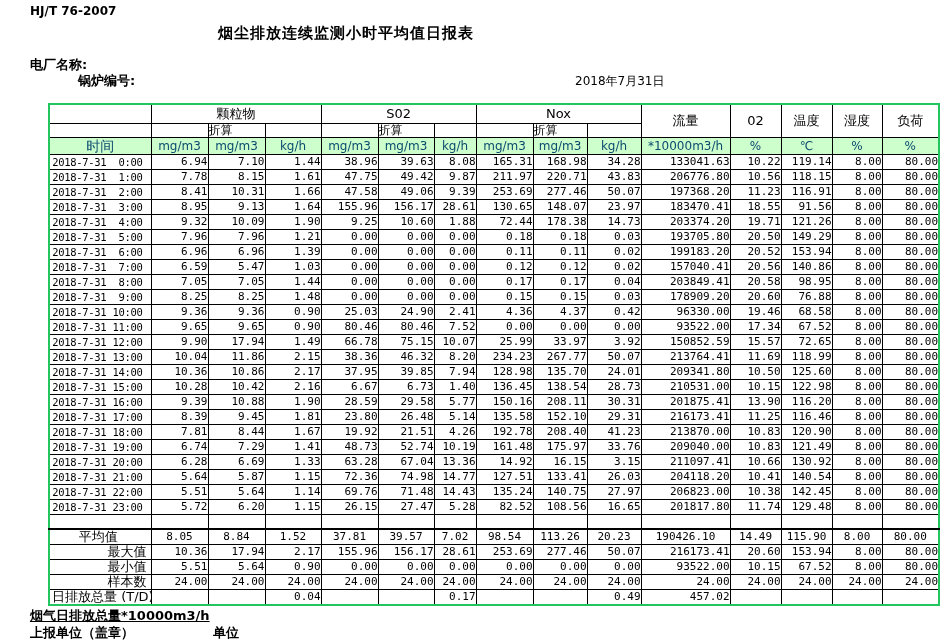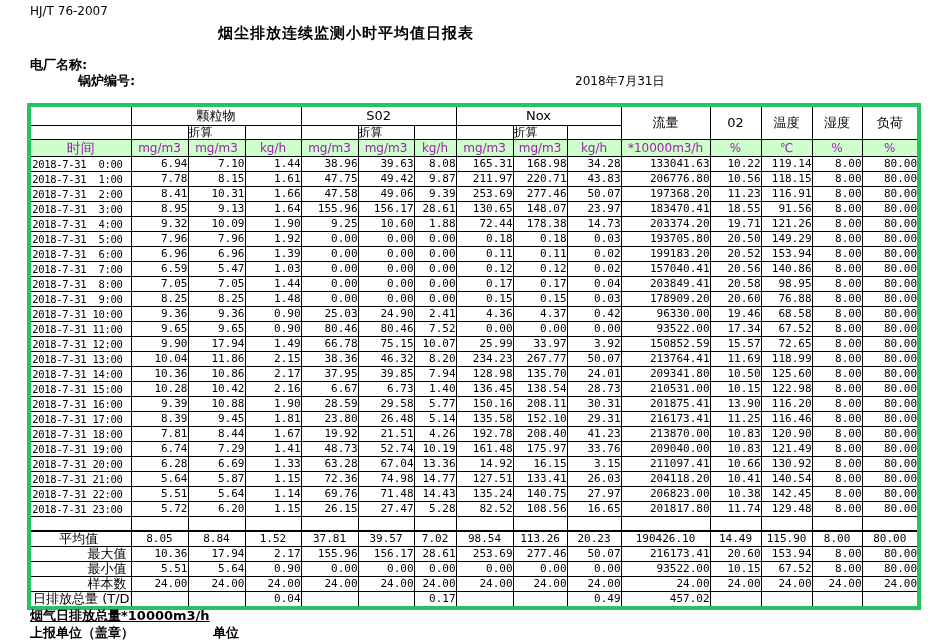--- a/index.html
+++ b/index.html
@@ -1,39 +1,39 @@
 <!DOCTYPE html>
 <html><head>
 <meta charset="utf-8">
 <style>
   * { box-sizing: border-box; }
   html,body { margin:0; padding:0; background:#fff; }
   .page {
     position:relative; width:947px; height:640px; background:#ffffff;
     font-family:"DejaVu Sans", sans-serif; color:#000; overflow:hidden;
   }
-  .doc-code { position:absolute; left:30px; top:4px; font-size:12px; font-weight:normal; }
+  .doc-code { position:absolute; left:30px; top:4px; font-size:12px; font-weight:bold; }
   .title    { position:absolute; left:218px; top:24px; font-size:15px; font-weight:bold; letter-spacing:1px; }
   .plant    { position:absolute; left:30px; top:56px; font-size:13px; font-weight:bold; }
   .boiler   { position:absolute; left:30px; top:72px; font-size:13px; font-weight:bold;margin-left:48px; }
   .date     { position:absolute; left:575px; top:73px; font-size:12px; }
 
   table.report-table {
-    position:absolute; left:27px; top:103px; width:890px;
+    position:absolute; left:48px; top:103px; width:890px;
     border-collapse:collapse; table-layout:fixed;
-    border:4px solid #22c55e;
+    border:2px solid #22c55e;
   }
   .report-table td {
     border:1px solid #000; padding:0; overflow:hidden; white-space:nowrap;
     vertical-align:middle;
   }
   tr.grp-row td   { height:18px; line-height:18px; font-size:13px; text-align:center; }
   tr.sub-row td   { height:13px; line-height:13px; font-size:12px; }
   tr.units-row td { height:16px; line-height:16px; font-size:12px; text-align:center;
-                    background:#ccffcc; color:#a21caf; }
+                    background:#ccffcc; color:#0c4a6e; }
   tr.units-row td.time-th { font-size:14px; }
 
   tbody td {
     height:14px; line-height:14px; font-size:11px;
     font-family:"DejaVu Sans Mono", monospace;
     text-align:right; padding-right:6px;
   }
   tbody td.time-cell {
     font-size:10.5px; letter-spacing:-0.3px; padding-right:8px; white-space:pre;
   }
@@ -202,21 +202,21 @@
           <td>203374.20</td>
           <td>19.71</td>
           <td>121.26</td>
           <td>8.00</td>
           <td>80.00</td>
         </tr>
         <tr>
           <td class="time-cell">2018-7-31  5:00</td>
           <td>7.96</td>
           <td>7.96</td>
-          <td>1.92</td>
+          <td>1.21</td>
           <td>0.00</td>
           <td>0.00</td>
           <td>0.00</td>
           <td>0.18</td>
           <td>0.18</td>
           <td>0.03</td>
           <td>193705.80</td>
           <td>20.50</td>
           <td>149.29</td>
           <td>8.00</td>

